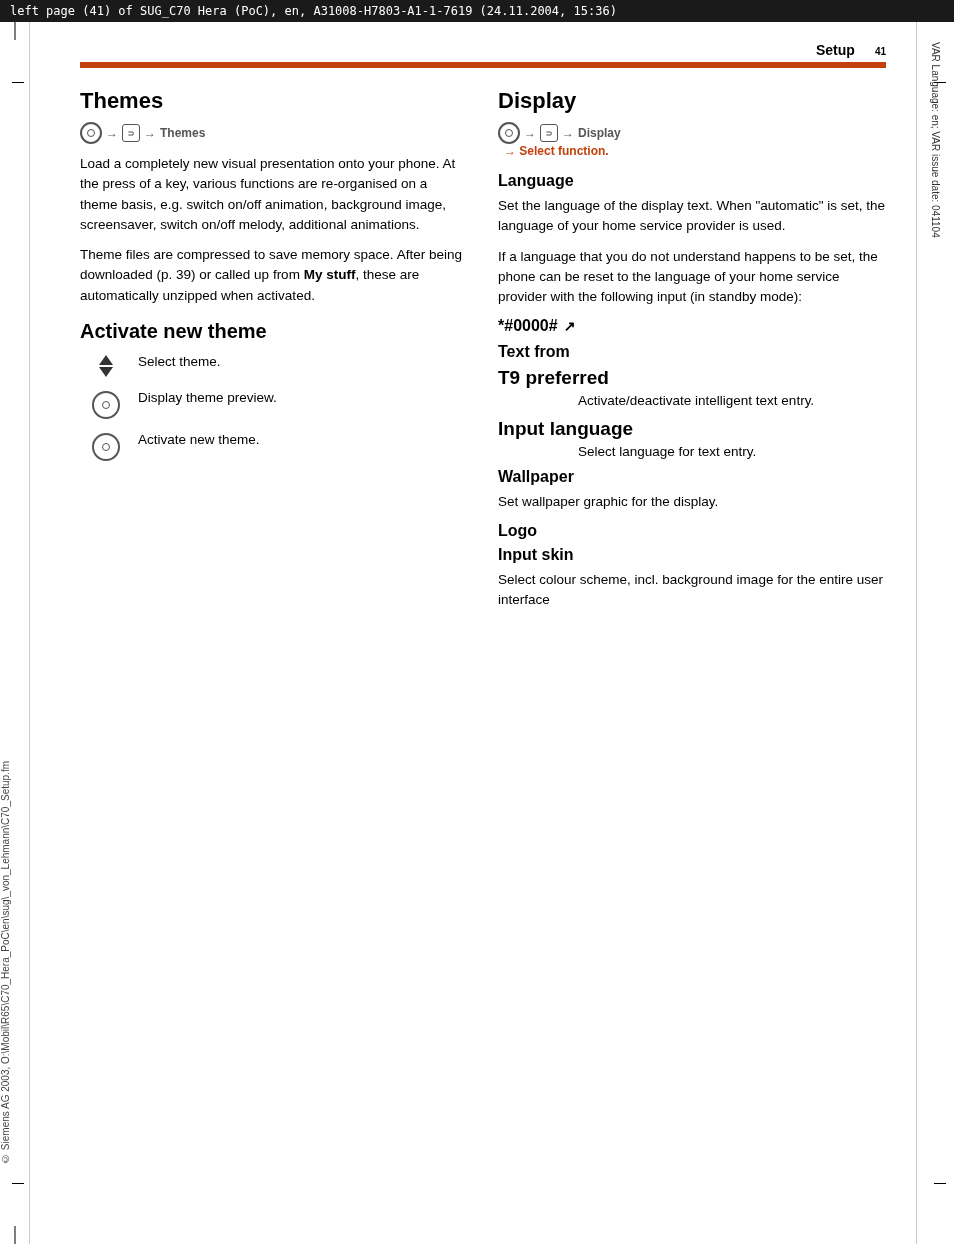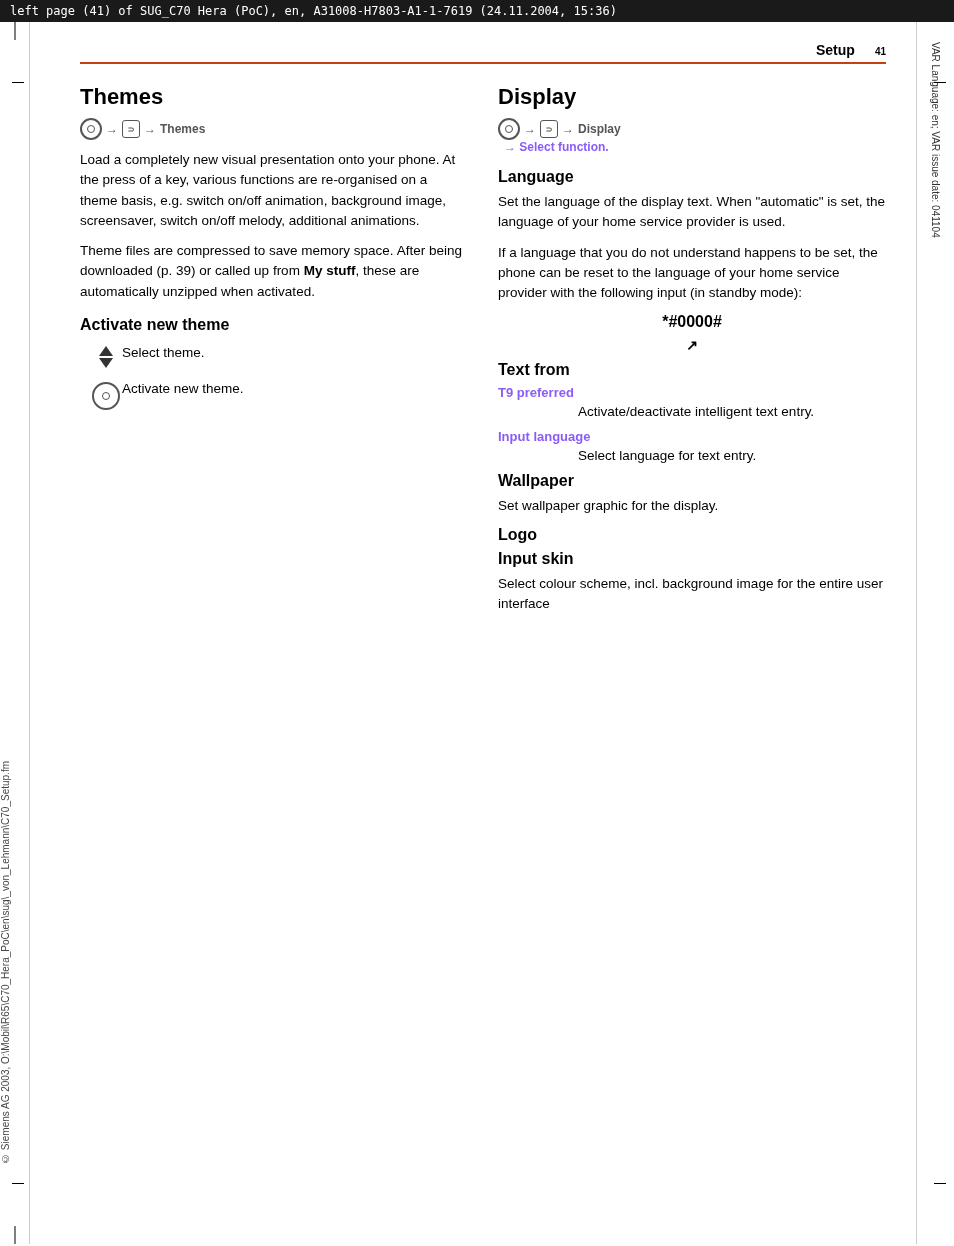--- a/index.html
+++ b/index.html
@@ -50,21 +50,21 @@
       align-items: center;
       justify-content: flex-start;
       padding-top: 20px;
       border-left: 1px solid #ccc;
     }
 
     .page-header {
       display: flex;
       justify-content: flex-end;
       align-items: baseline;
-      border-bottom: 2px solid #c2410c;
+      border-bottom: 6px solid #c2410c;
       padding-bottom: 4px;
       margin-bottom: 20px;
     }
 
     .page-header-title {
       font-size: 14px;
       font-weight: bold;
       margin-right: 20px;
     }
 
@@ -140,35 +140,36 @@
       font-size: 13.5px;
       line-height: 1.5;
       margin-bottom: 10px;
     }
 
     .body-text .bold {
       font-weight: bold;
     }
 
     .subsection-title {
-      font-size: 16px;
+      font-size: 20px;
       font-weight: bold;
       margin-top: 14px;
       margin-bottom: 10px;
     }
 
     .activate-theme-table {
       margin-top: 8px;
       margin-left: 10px;
     }
 
     .activate-row {
       display: flex;
       align-items: flex-start;
       margin-bottom: 12px;
+      gap: 16px;
     }
 
     .activate-icon {
       flex-shrink: 0;
       width: 32px;
       display: flex;
       align-items: center;
       justify-content: center;
       margin-top: 2px;
     }
@@ -214,54 +215,53 @@
       align-items: center;
       gap: 4px;
       font-size: 12px;
       font-weight: bold;
       color: #555;
     }
 
     .select-function {
       font-size: 12px;
       font-weight: bold;
-      color: #8b5cf6;
+      color: #c2410c;
       margin-left: 6px;
     }
 
     .lang-section-title {
       font-size: 16px;
       font-weight: bold;
       margin-bottom: 6px;
       margin-top: 4px;
     }
 
     .text-input-subtitle {
-      font-size: 13px;
-      font-weight: bold;
-      color: #8b5cf6;
+      font-size: 19px;
+      font-weight: bold;
+      color: #000000;
       margin-top: 6px;
       margin-bottom: 2px;
     }
 
     .text-input-desc {
       font-size: 13.5px;
       line-height: 1.5;
       margin-bottom: 6px;
       margin-left: 80px;
     }
 
     .code-block {
       font-size: 16px;
       font-weight: bold;
       margin: 8px 0;
       display: flex;
       align-items: center;
       gap: 6px;
-      flex-direction: column;
     }
 
     .phone-icon {
       font-size: 14px;
     }
 
     
     .margin-mark-top-left {
       position: absolute;
       top: 60px;
@@ -388,20 +388,28 @@
           <div class="activate-row">
             <div class="activate-icon">
               <div class="nav-updown">
                 <div class="triangle-up"></div>
                 <div class="triangle-down"></div>
               </div>
             </div>
             <div class="activate-text">Select theme.</div>
           </div>
 
+          <div class="activate-row">
+            <div class="activate-icon">
+              <span class="circle-icon" style="width:28px;height:28px;">
+                <span class="circle-icon-inner"></span>
+              </span>
+            </div>
+            <div class="activate-text">Display theme preview.</div>
+          </div>
 
           <div class="activate-row">
             <div class="activate-icon">
               <span class="circle-icon" style="width:28px;height:28px;">
                 <span class="circle-icon-inner"></span>
               </span>
             </div>
             <div class="activate-text">Activate new theme.</div>
           </div>
 

